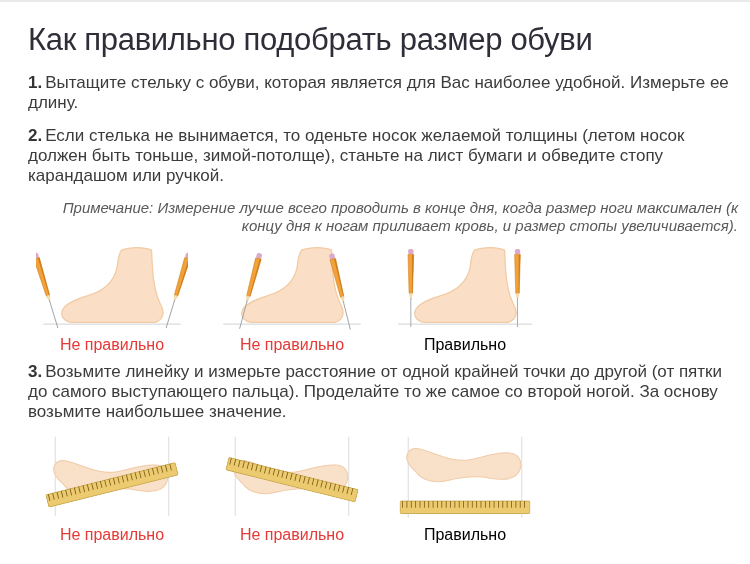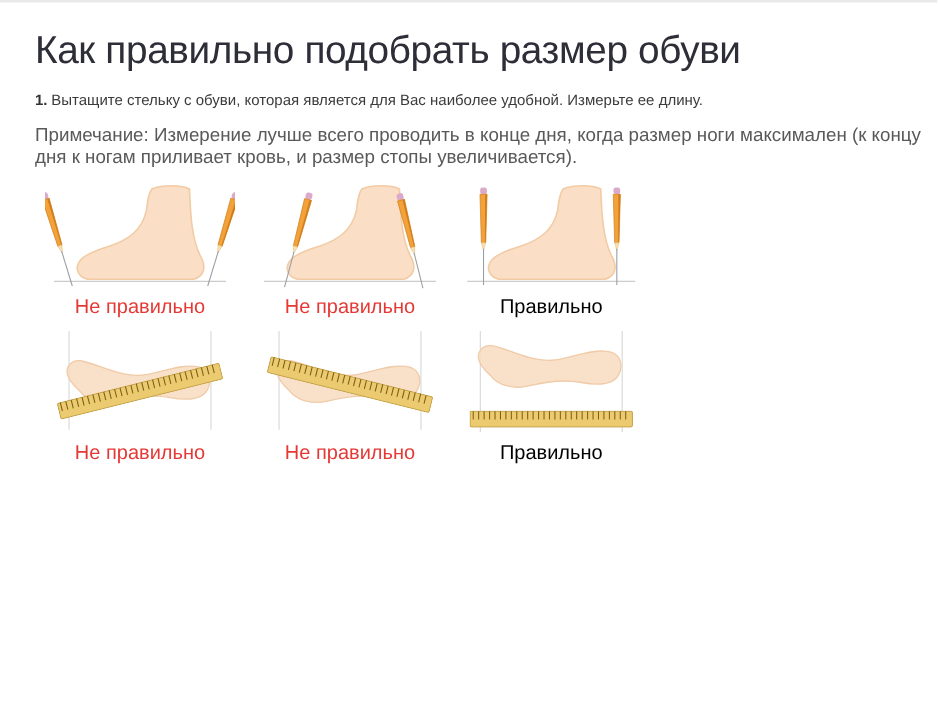--- a/index.html
+++ b/index.html
@@ -2,24 +2,24 @@
 <html lang="ru"><head>
 <meta charset="utf-8">
 <style>
   html,body{margin:0;padding:0;background:#fff;}
   body{width:750px;height:564px;overflow:hidden;
        font-family:"Liberation Sans","DejaVu Sans",sans-serif;color:#3b3b3b;}
   .page{box-sizing:border-box;width:750px;height:520px;background:#fff;
         border-top:2px solid #e9e9e9;padding:20px 12px 0 28px;}
   h1.title{margin:0 0 15px 0;font-size:31px;font-weight:400;color:#2e2e38;
            letter-spacing:-.3px;line-height:1.15;}
-  p.step{margin:0 0 13px 0;font-size:12px;line-height:1.18;color:#3b3b3b;}
+  p.step{margin:0 0 13px 0;font-size:17px;line-height:1.18;color:#3b3b3b;}
   p.step b{font-weight:700;margin-right:3px;color:#333;}
-  p.note{margin:2px 0 11px 0;font-size:15px;line-height:1.18;color:#595959;}
-  .fig-row{display:flex;align-items:flex-end;gap:16px;margin:2px 0 8px 8px;}
+  p.note{margin:2px 0 11px 0;font-size:15px;line-height:1.18;font-style:italic;color:#595959;text-align:right;}
+  .fig-row{display:flex;align-items:flex-end;gap:28px;margin:2px 0 8px 8px;}
   .fig{width:152px;text-align:center;}
   .fig.narrow{width:138px;}
   .fig svg{display:block;width:100%;height:86px;}
   .fig-label{font-size:16px;line-height:1.1;margin-top:5px;}
   .fig-label.wrong{color:#e53935;}
   .fig-label.right{color:#000000;}
   .defs{position:absolute;width:0;height:0;overflow:hidden;}
 </style>
 </head>
 <body>
@@ -51,20 +51,23 @@
 </svg>
 
 <div class="page">
 
   <h1 class="title">Как правильно подобрать размер обуви</h1>
 
   <p class="step">
     <b>1.</b><span>Вытащите стельку с обуви, которая является для Вас наиболее удобной. Измерьте ее длину.</span>
   </p>
 
+  <p class="step">
+    <b>2.</b><span>Если стелька не вынимается, то оденьте носок желаемой толщины (летом носок должен быть тоньше, зимой-потолще), станьте на лист бумаги и обведите стопу карандашом или ручкой.</span>
+  </p>
 
   <p class="note">Примечание: Измерение лучше всего проводить в конце дня, когда размер ноги максимален (к концу дня к ногам приливает кровь, и размер стопы увеличивается).</p>
 
   <div class="fig-row">
     <div class="fig">
       <svg viewBox="0 0 160 100">
         <line x1="0" y1="92" x2="160" y2="92" stroke="#cccccc" stroke-width="1"></line>
         <use href="#sym-foot-side" x="0" y="0" width="160" height="100"></use>
         <use href="#sym-pencil" width="14" height="100" transform="translate(16 93) rotate(-17) scale(0.92) translate(-7 -96)"></use>
         <use href="#sym-pencil" width="14" height="100" transform="translate(144 93) rotate(17) scale(0.92) translate(-7 -96)"></use>
@@ -84,20 +87,23 @@
       <svg viewBox="0 0 160 100">
         <line x1="2" y1="92" x2="158" y2="92" stroke="#cccccc" stroke-width="1"></line>
         <use href="#sym-foot-side" x="0" y="0" width="160" height="100"></use>
         <use href="#sym-pencil" width="14" height="100" transform="translate(17 92) scale(0.92) translate(-7 -96)"></use>
         <use href="#sym-pencil" width="14" height="100" transform="translate(141 92) scale(0.92) translate(-7 -96)"></use>
       </svg>
       <div class="fig-label right">Правильно</div>
     </div>
   </div>
 
+  <p class="step">
+    <b>3.</b><span>Возьмите линейку и измерьте расстояние от одной крайней точки до другой (от пятки до самого выступающего пальца). Проделайте то же самое со второй ногой. За основу возьмите наибольшее значение.</span>
+  </p>
 
   <div class="fig-row">
     <div class="fig">
       <svg viewBox="0 0 160 100">
         <line x1="14" y1="2" x2="14" y2="94" stroke="#d6d6d6" stroke-width="1"></line>
         <line x1="146" y1="2" x2="146" y2="94" stroke="#d6d6d6" stroke-width="1"></line>
         <use href="#sym-footprint" x="0" y="0" width="160" height="100"></use>
         <g transform="rotate(-14 80 58)">
           <use href="#sym-ruler" x="2" y="50" width="156" height="16"></use>
         </g>

